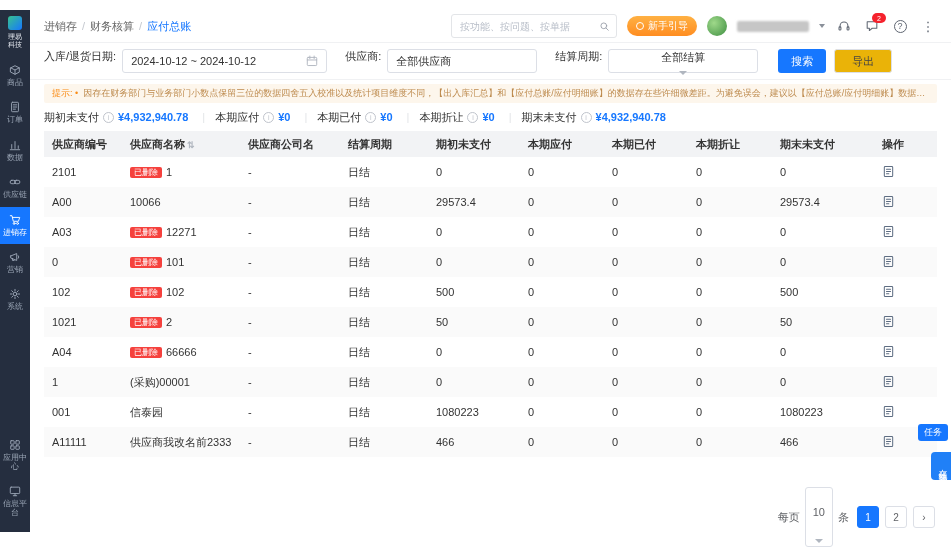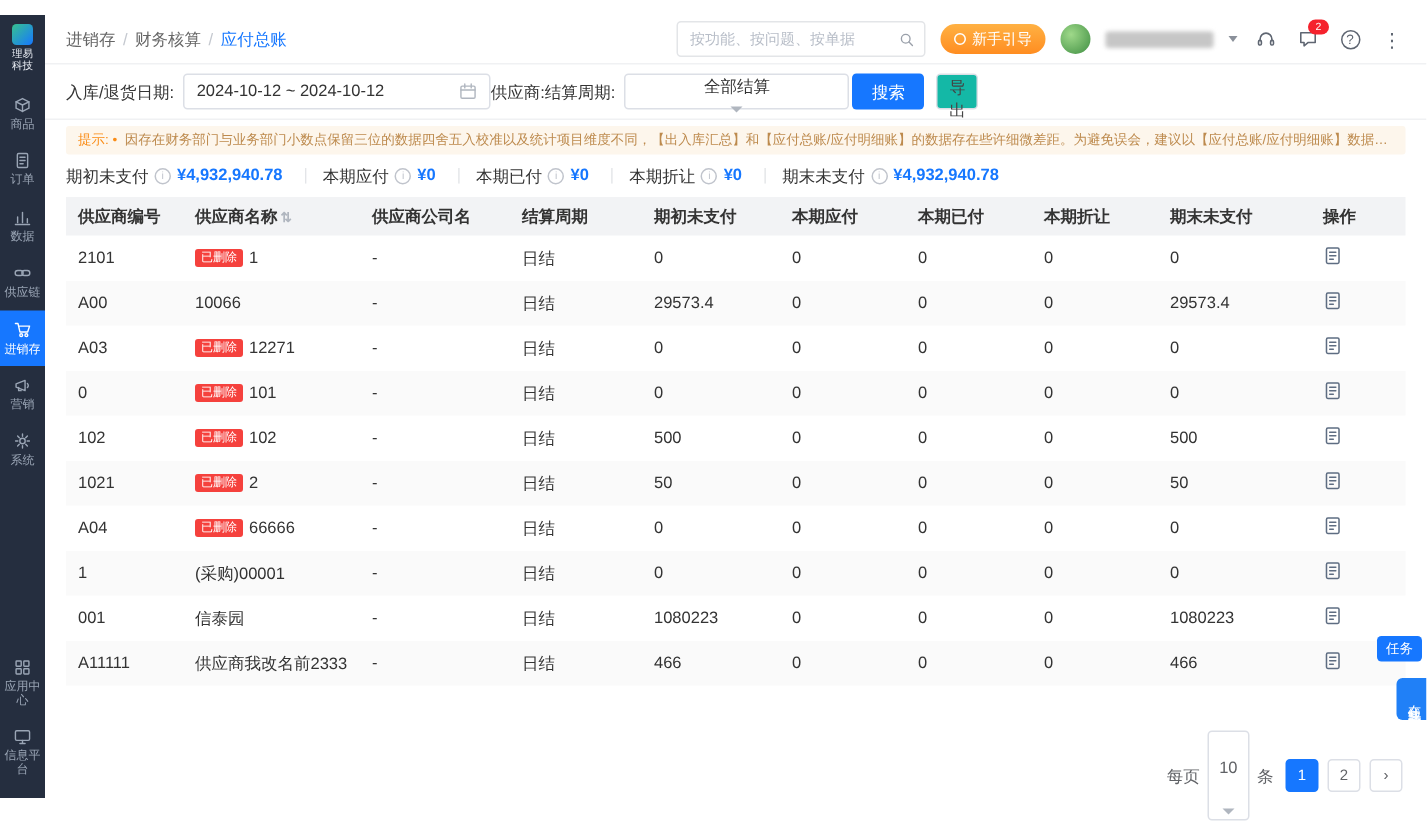--- a/index.html
+++ b/index.html
@@ -40,31 +40,31 @@
   .user-caret{width:0;height:0;border-left:3.5px solid transparent;border-right:3.5px solid transparent;border-top:4px solid #8a909a;}
   .icon-btn{width:18px;height:18px;display:flex;align-items:center;justify-content:center;color:#5f6672;position:relative;cursor:pointer;}
   .icon-btn svg{width:14px;height:14px;fill:none;stroke:currentColor;stroke-width:1.2;stroke-linecap:round;stroke-linejoin:round;}
   .badge{position:absolute;top:-4px;right:-5px;background:#f5222d;color:#fff;font-size:7px;min-width:10px;height:10px;border-radius:5px;display:flex;align-items:center;justify-content:center;padding:0 2px;line-height:1;}
   .help-circle{width:13px;height:13px;border:1.2px solid #5f6672;border-radius:50%;display:flex;align-items:center;justify-content:center;box-sizing:border-box;font-size:9px;}
   .help-circle::after{content:"?";}
   .more-dots::after{content:"\22EE";font-size:13px;color:#5f6672;}
 
   
   .filters{height:36px;display:flex;align-items:center;padding:0 14px;border-bottom:1px solid #f0f1f3;flex-shrink:0;}
-  .fgroup{display:flex;align-items:center;gap:6px;}
+  .fgroup{display:flex;align-items:flex-start;gap:6px;margin-right:18px;}
   .flabel{color:#333;white-space:nowrap;}
   .input{border:1px solid #dcdfe6;border-radius:3px;height:24px;display:flex;align-items:center;padding:0 8px;background:#fff;box-sizing:border-box;color:#333;cursor:pointer;gap:6px;}
   .input.date{width:205px;justify-content:space-between;}
   .input.supplier{width:150px;}
   .input.period{width:150px;justify-content:space-between;flex-direction:column;}
   .cal-ico{color:#b0b6bf;}
   .cal-ico svg{width:12px;height:12px;fill:none;stroke:currentColor;stroke-width:1.1;stroke-linecap:round;}
   .caret{width:0;height:0;border-left:4px solid transparent;border-right:4px solid transparent;border-top:4px solid #b0b6bf;}
   .btn-primary{width:48px;height:24px;background:#1677ff;color:#fff;border:0;border-radius:3px;font-size:11px;font-family:inherit;cursor:pointer;margin-left:2px;}
-  .btn-plain{width:28px;height:24px;background:#14b8a6;color:#444;border:1px solid #dcdfe6;border-radius:3px;font-size:11px;font-family:inherit;cursor:pointer;margin-left:8px;}
+  .btn-plain{width:58px;height:24px;background:#eab308;color:#444;border:1px solid #dcdfe6;border-radius:3px;font-size:11px;font-family:inherit;cursor:pointer;margin-left:8px;}
 
   
   .notice{margin:4px 14px 2px;background:#fdf6ec;border-radius:2px;padding:3px 8px;font-size:9px;display:flex;align-items:center;gap:5px;white-space:nowrap;overflow:hidden;flex-shrink:0;}
   .notice-label{color:#fa8c16;flex-shrink:0;}
   .notice-text{color:#bd8a4d;overflow:hidden;text-overflow:ellipsis;}
 
   
   .summary{height:24px;display:flex;align-items:center;padding:0 14px;flex-shrink:0;}
   .sum-item{display:flex;align-items:center;gap:4px;}
   .sum-item:not(:last-child)::after{content:"|";color:#e3e5e8;margin:0 10px;}
@@ -257,20 +257,23 @@
           <span class="cal-ico">
             <svg viewBox="0 0 14 14">
                 <rect x="1.5" y="2.8" width="11" height="9.5" rx="1"></rect>
                 <path d="M1.5 5.8h11M4.5 1.2v3M9.5 1.2v3"></path>
               </svg>
           </span>
         </div>
       </div>
       <div class="fgroup">
         <span class="flabel">供应商:</span>
+        <div class="input supplier">
+          <span>全部供应商</span>
+        </div>
       </div>
       <div class="fgroup">
         <span class="flabel">结算周期:</span>
         <div class="input period">
           <span>全部结算</span>
           <span class="caret"></span>
         </div>
       </div>
       <button class="btn-primary">搜索</button>
       <button class="btn-plain">导出</button>

